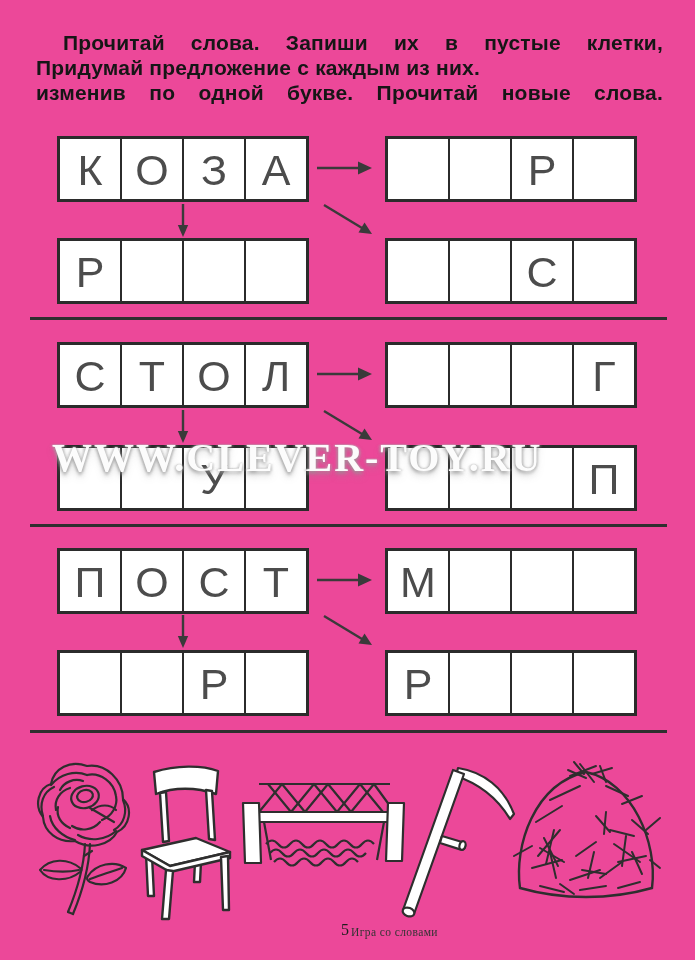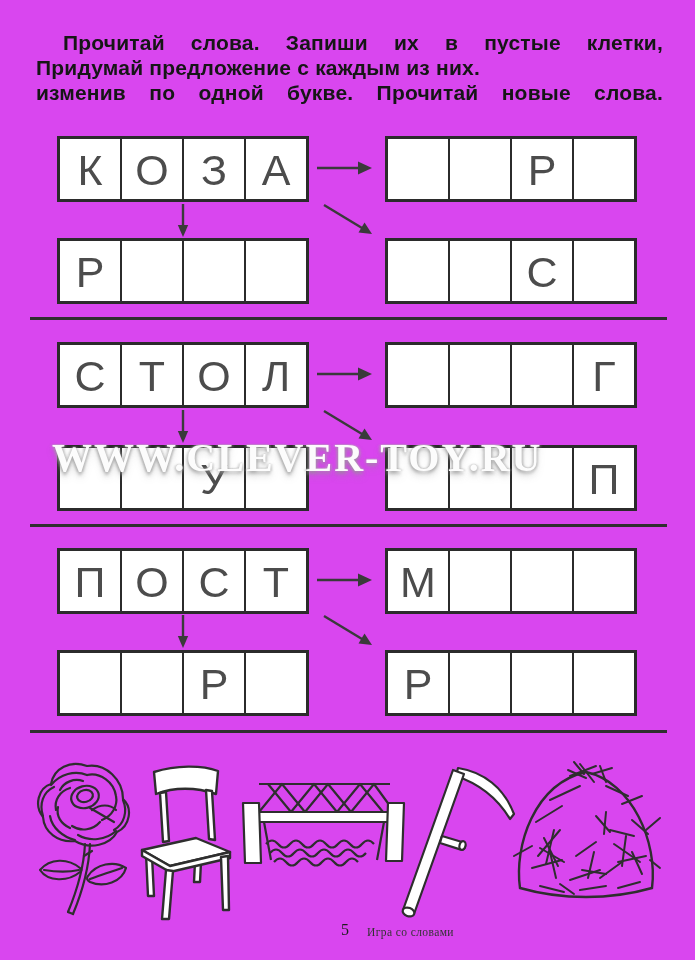--- a/index.html
+++ b/index.html
@@ -1,18 +1,18 @@
 <!DOCTYPE html>
 <html><head>
 <meta charset="utf-8">
 <style>
   html,body { margin:0; padding:0; background:#e8e8e8; }
   .page {
     position:relative; width:695px; height:960px; margin:0 auto;
-    background:#d946ef; overflow:hidden;
+    background:#ec4899; overflow:hidden;
     font-family:"Liberation Sans", sans-serif;
   }
   
   .instructions {
     position:absolute; left:36px; top:30px; width:627px;
     font-weight:bold; font-size:21px; line-height:1.2; color:#161616;
     letter-spacing:0.2px;
   }
   .jline { text-align:justify; text-align-last:justify; }
   .jline.first { text-indent:27px; }
@@ -47,21 +47,21 @@
     pointer-events:none;
   }
   
   .picture { position:absolute; z-index:2; }
   
   .footer-num {
     position:absolute; left:341px; top:921px;
     font-family:"Liberation Serif", serif; font-size:16px; color:#1d1d1d;
   }
   .footer-title {
-    position:absolute; left:367px; top:926px;
+    position:absolute; left:351px; top:926px;
     font-family:"Liberation Serif", serif; font-size:11.5px; color:#333;
     letter-spacing:0.4px;
   }
 </style>
 </head>
 <body>
 
 <div class="page">
 
   <div class="instructions">

